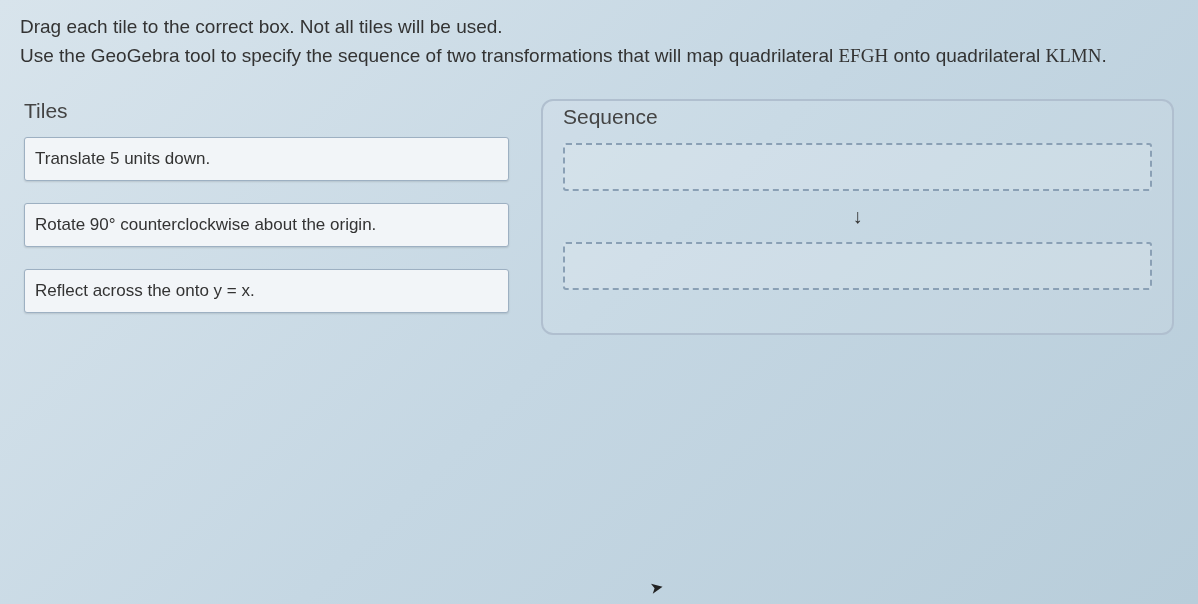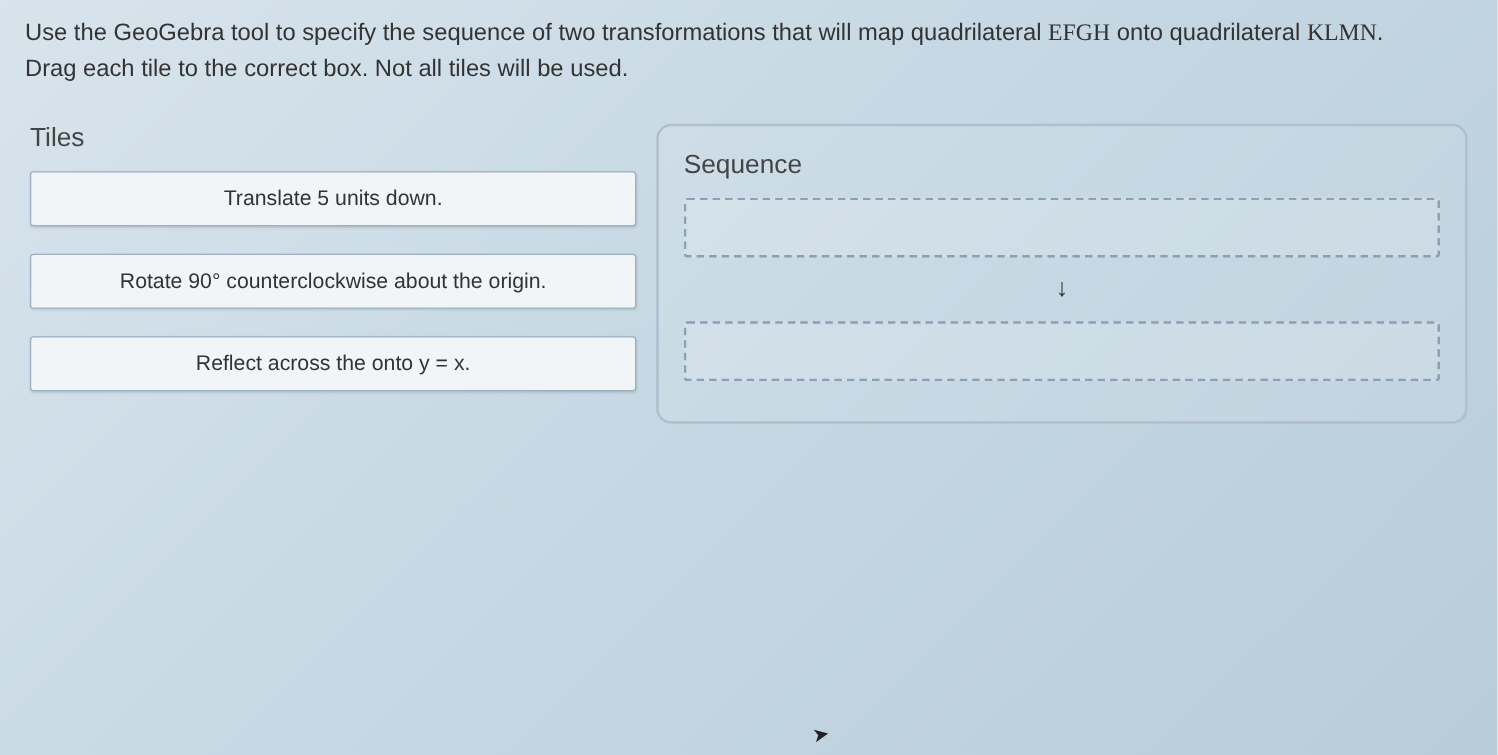--- a/index.html
+++ b/index.html
@@ -13,49 +13,49 @@
   }
   .instructions {
     padding: 12px 20px 18px 20px;
     font-size: 19px;
     line-height: 1.55;
     color: #333;
   }
   .instructions .serif { font-family: Georgia, 'Times New Roman', serif; }
   .panels {
     display: flex;
-    gap: 16px;
+    gap: 32px;
     padding: 10px 24px 0 24px;
   }
   .panel {
     flex: 1;
   }
   .panel-left {
     max-width: 485px;
   }
   .panel-right {
     flex: 1;
     border: 2px solid #b0bfcf;
     border-radius: 12px;
-    padding: 19px 20px 26px 20px;
+    padding: 4px 20px 26px 20px;
     background: rgba(255,255,255,0.08);
   }
   .panel-title {
     font-size: 21px;
     color: #444;
     margin-bottom: 14px;
     font-weight: 400;
   }
   .tile {
     background: #f2f5f8;
     border: 1px solid #9db0c2;
     border-radius: 3px;
     padding: 11px 10px;
     margin-bottom: 22px;
-    text-align: center;
+    text-align: left;
     font-size: 17px;
     color: #333;
     cursor: grab;
     box-shadow: 0 1px 2px rgba(0,0,0,0.12);
   }
   .dropzone {
     border: 2px dashed #8aa0b5;
     border-radius: 3px;
     height: 48px;
     margin: 6px 0;
@@ -71,24 +71,24 @@
     position:absolute;
     left:650px; top:578px;
     font-size:16px; color:#222;
     transform: rotate(-10deg);
   }
 </style>
 </head>
 <body>
 
 <div class="instructions">
+  <p>Drag each tile to the correct box. Not all tiles will be used.</p>
   <p>
     <span>Use the GeoGebra tool to specify the sequence of two transformations that will map quadrilateral </span><span class="serif">EFGH</span><span> onto quadrilateral </span><span class="serif">KLMN</span><span>.</span>
   </p>
-  <p>Drag each tile to the correct box. Not all tiles will be used.</p>
 </div>
 
 <div class="panels">
 
   <div class="panel panel-left">
     <div class="panel-title">Tiles</div>
 
     <div class="tile">
       <span>Translate 5 units down.</span>
     </div>

